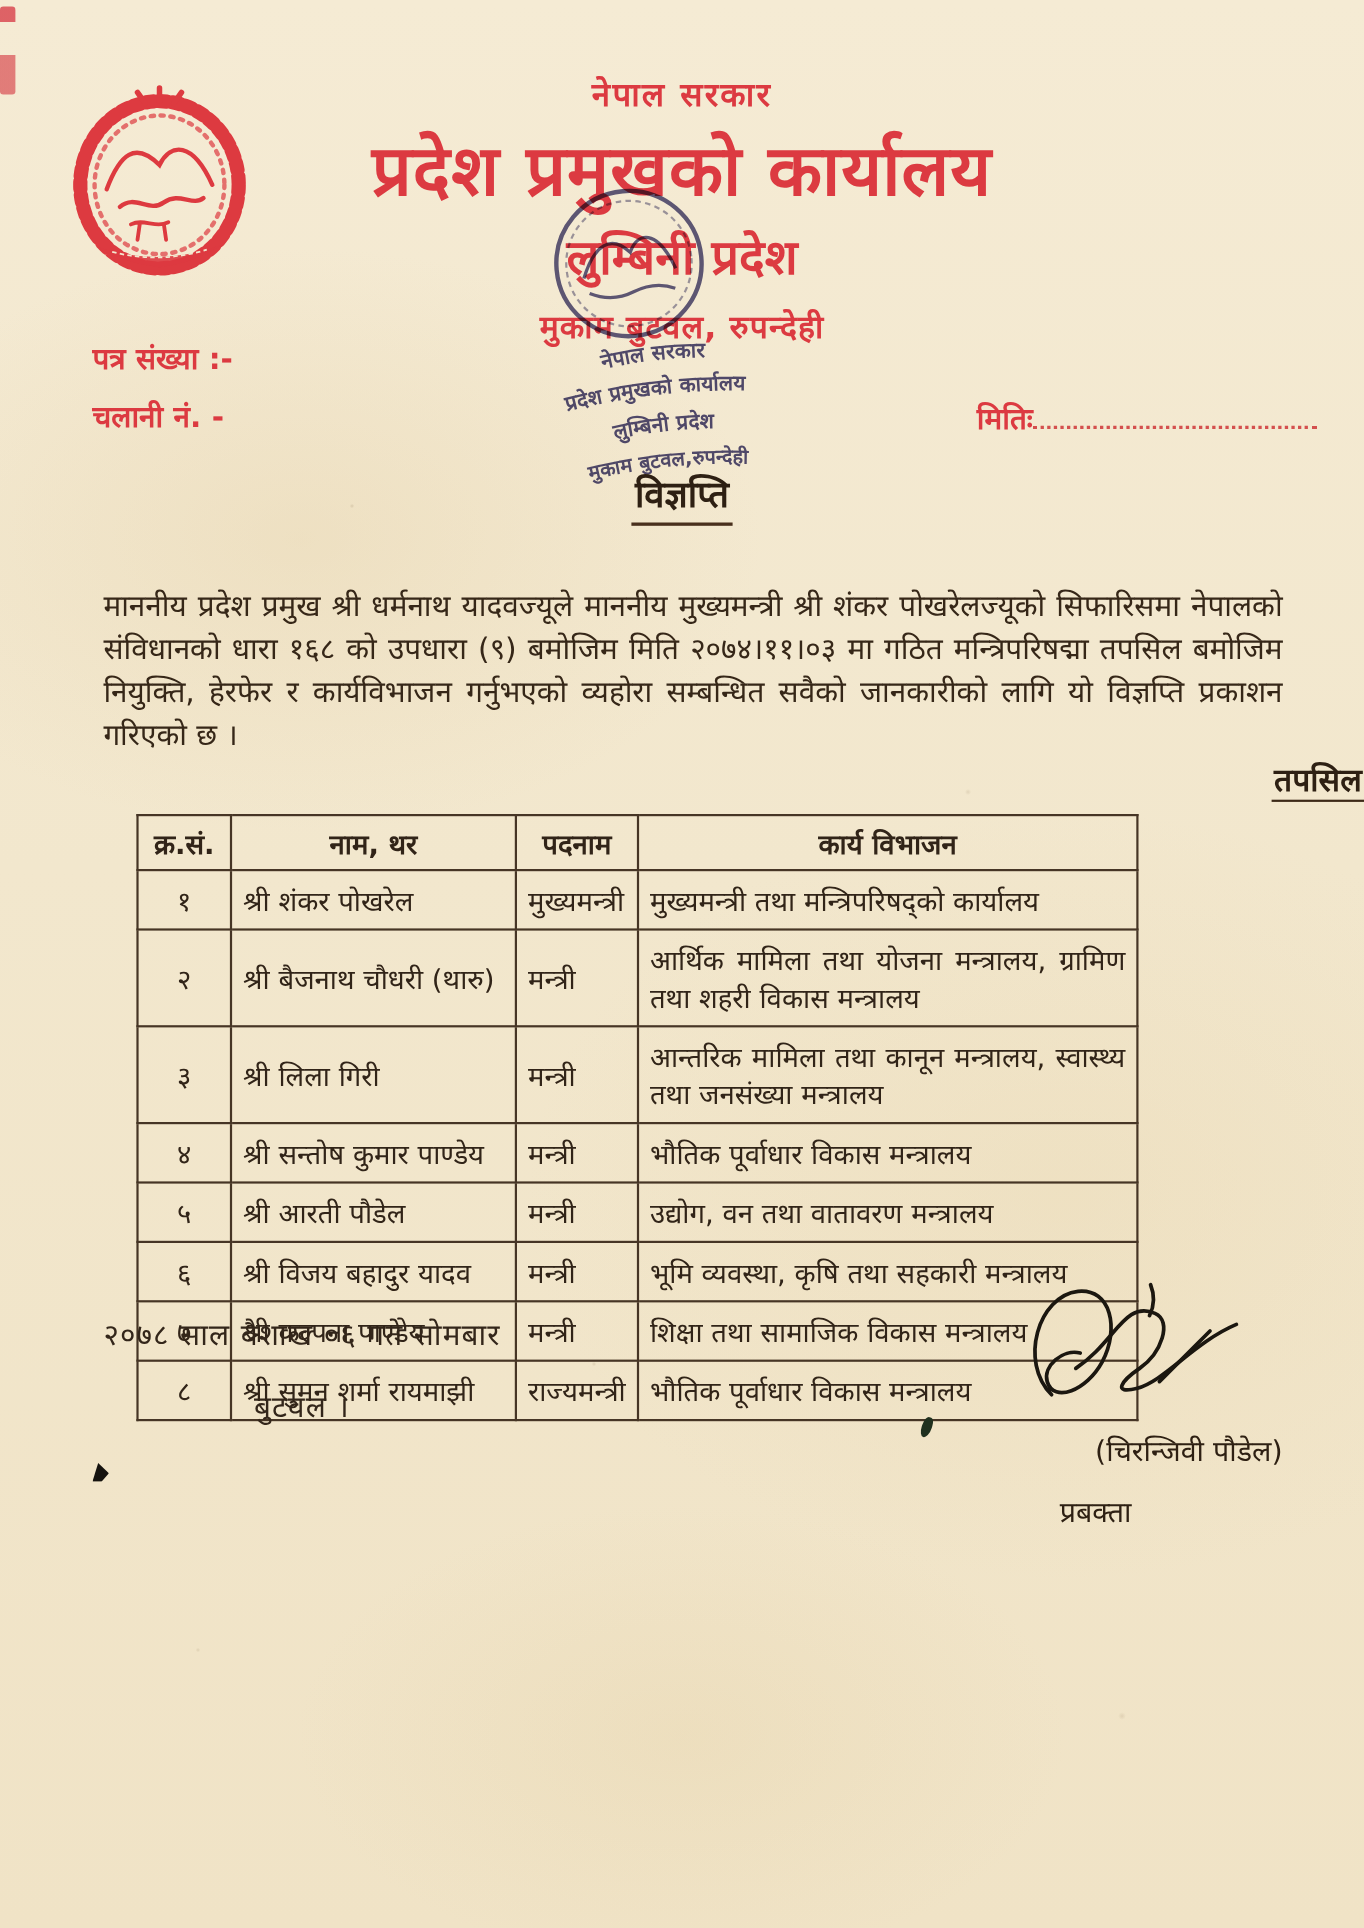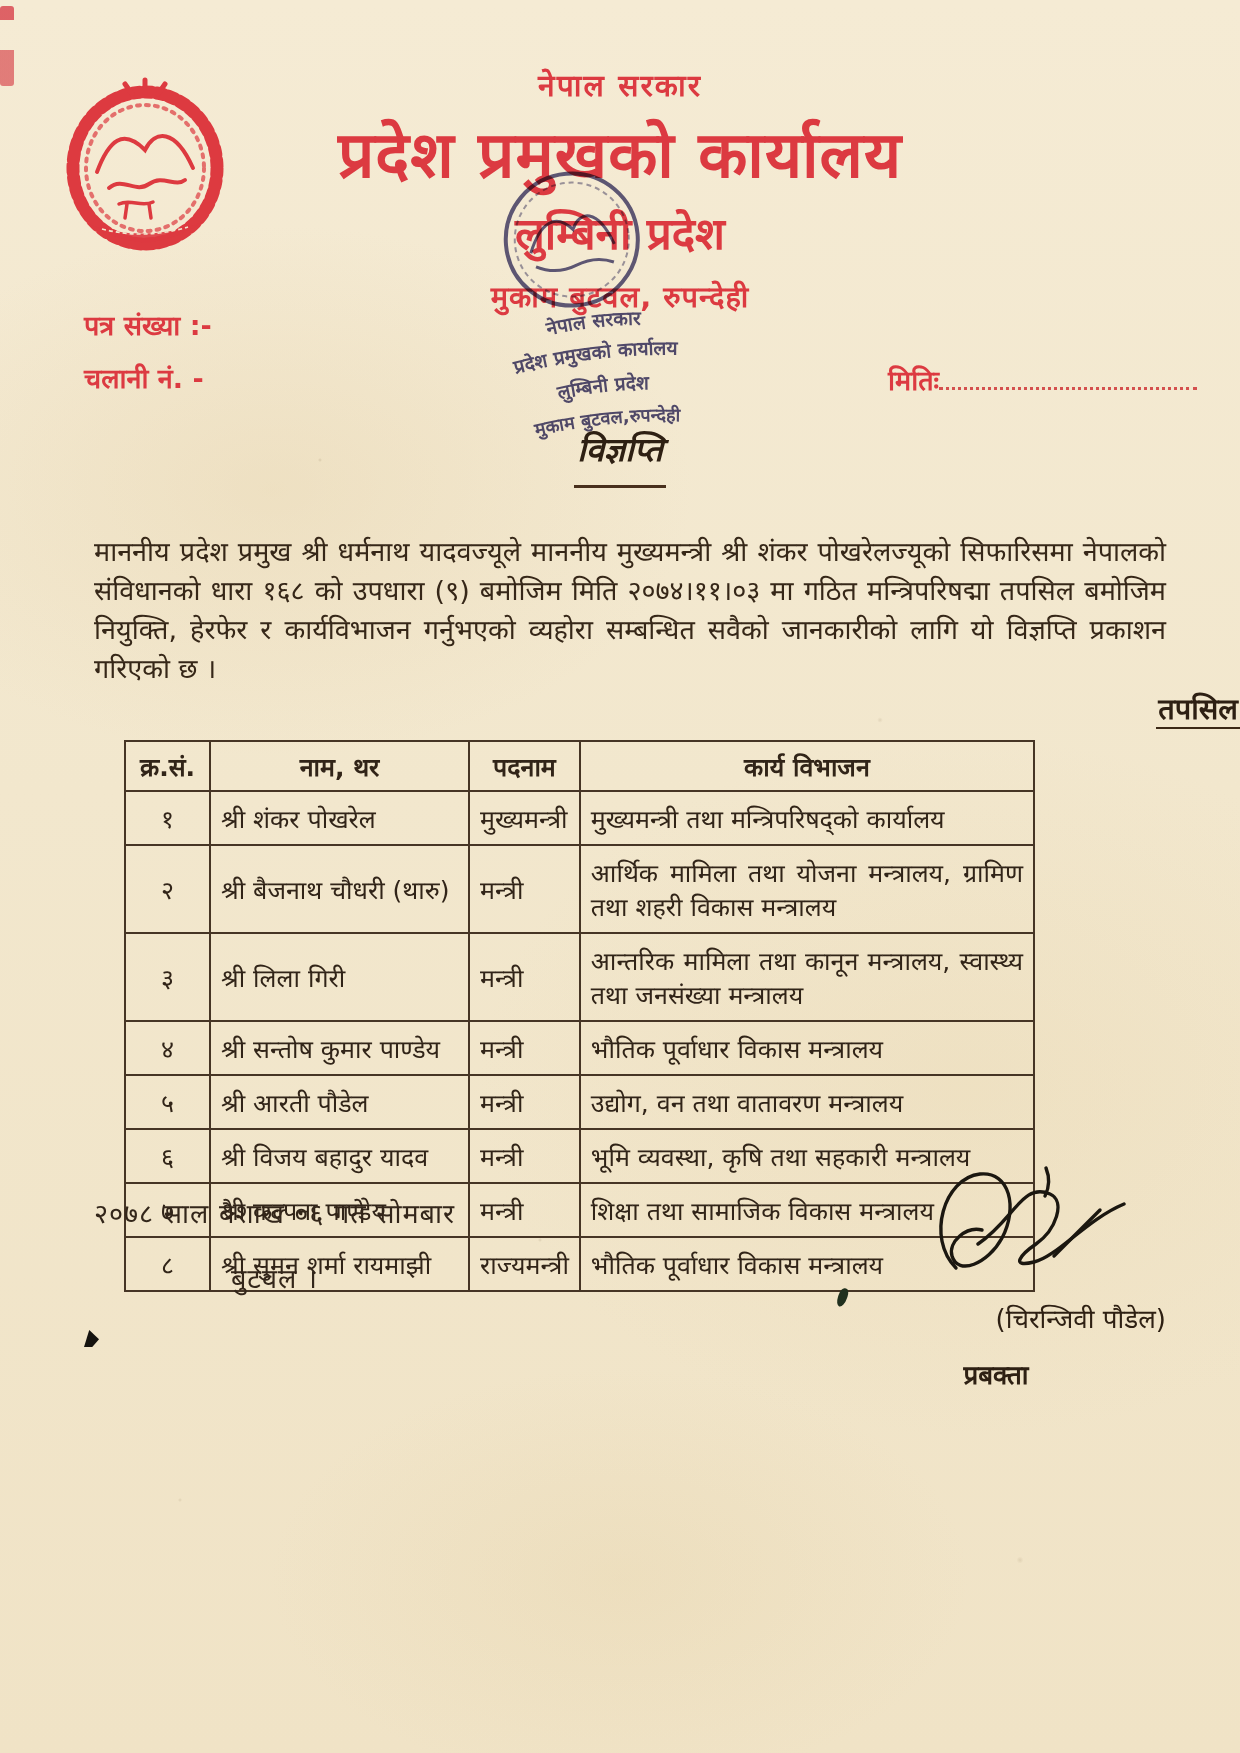--- a/index.html
+++ b/index.html
@@ -34,21 +34,21 @@
            mix-blend-mode:multiply; opacity:.9; }
 
   .meta-left { position:absolute; left:84px; top:306px; font-size:27px; font-weight:700; color:#dc3a41; }
   .meta-left .line2 { margin-top:16px; }
 
   .date-line { position:absolute; left:888px; top:360px; font-size:27px; font-weight:700; color:#dc3a41; white-space:nowrap; }
   .date-dots { display:inline-block; width:258px; height:1em; border-bottom:3px dotted #d4504e; vertical-align:baseline; }
 
   .doc-title { position:absolute; top:426px; left:0; width:100%; text-align:center;
                font-size:33px; font-weight:700; color:#2e2013; }
-  .doc-title span { border-bottom:3px solid #49301d; padding:0 3px 16px;font-style:italic; }
+  .doc-title span { border-bottom:3px solid #49301d; padding:0 3px 6px; }
 
   .body-par { position:absolute; left:94px; top:532px; width:1072px;
               font-size:27px; line-height:39px; text-align:justify; color:#362718; }
 
   .schedule-h { position:absolute; top:688px; left:0; width:100%; text-align:right;
                 font-size:29px; font-weight:700; color:#2e2013; }
   .schedule-h span { border-bottom:2px solid #3c2917; padding:0 2px 1px; }
 
   table.schedule { position:absolute; left:124px; top:740px; width:911px;
                    border-collapse:collapse; font-size:25px; color:#312418; }
@@ -58,21 +58,21 @@
   td.c1 { text-align:center; }
   td.c2 { padding-left:16px;border-radius:23px; }
   td.c3 { padding-left:8px;margin-top:16px; }
   td.c4 { padding-left:14px; text-align:justify; }
 
   .closing-left { position:absolute; left:94px; top:1194px; font-size:27px; color:#33261a; letter-spacing:1px; }
   .closing-left .place { margin-top:28px;text-align:center; }
 
   .signature { position:absolute; left:918px; top:1150px; }
   .signatory   { position:absolute; left:856px; top:1300px; width:310px; text-align:right; font-size:26px; color:#2e2013; }
-  .designation { position:absolute; left:846px; top:1356px; width:300px; text-align:center; font-size:26px; color:#2e2013;font-weight:bold; }
+  .designation { position:absolute; left:846px; top:1356px; width:300px; text-align:center; font-size:26px; color:#2e2013; }
 
   .speck1 { position:absolute; left:838px; top:1288px; width:9px; height:19px; background:#20301e;
             border-radius:50% 40% 60% 50%; transform:rotate(18deg); }
   .speck2 { position:absolute; left:84px; top:1330px; width:15px; height:17px; background:#15130f;
             clip-path:polygon(0 100%, 35% 0, 100% 55%, 55% 100%); }
   .edge-art { position:absolute; left:0; top:6px; width:14px; height:80px;
             background: linear-gradient(180deg,#d8404a 0 18%, transparent 18% 55%, rgba(214,62,70,.8) 55% 100%);
             border-radius:3px; opacity:.8; }
 </style>
 </head>

